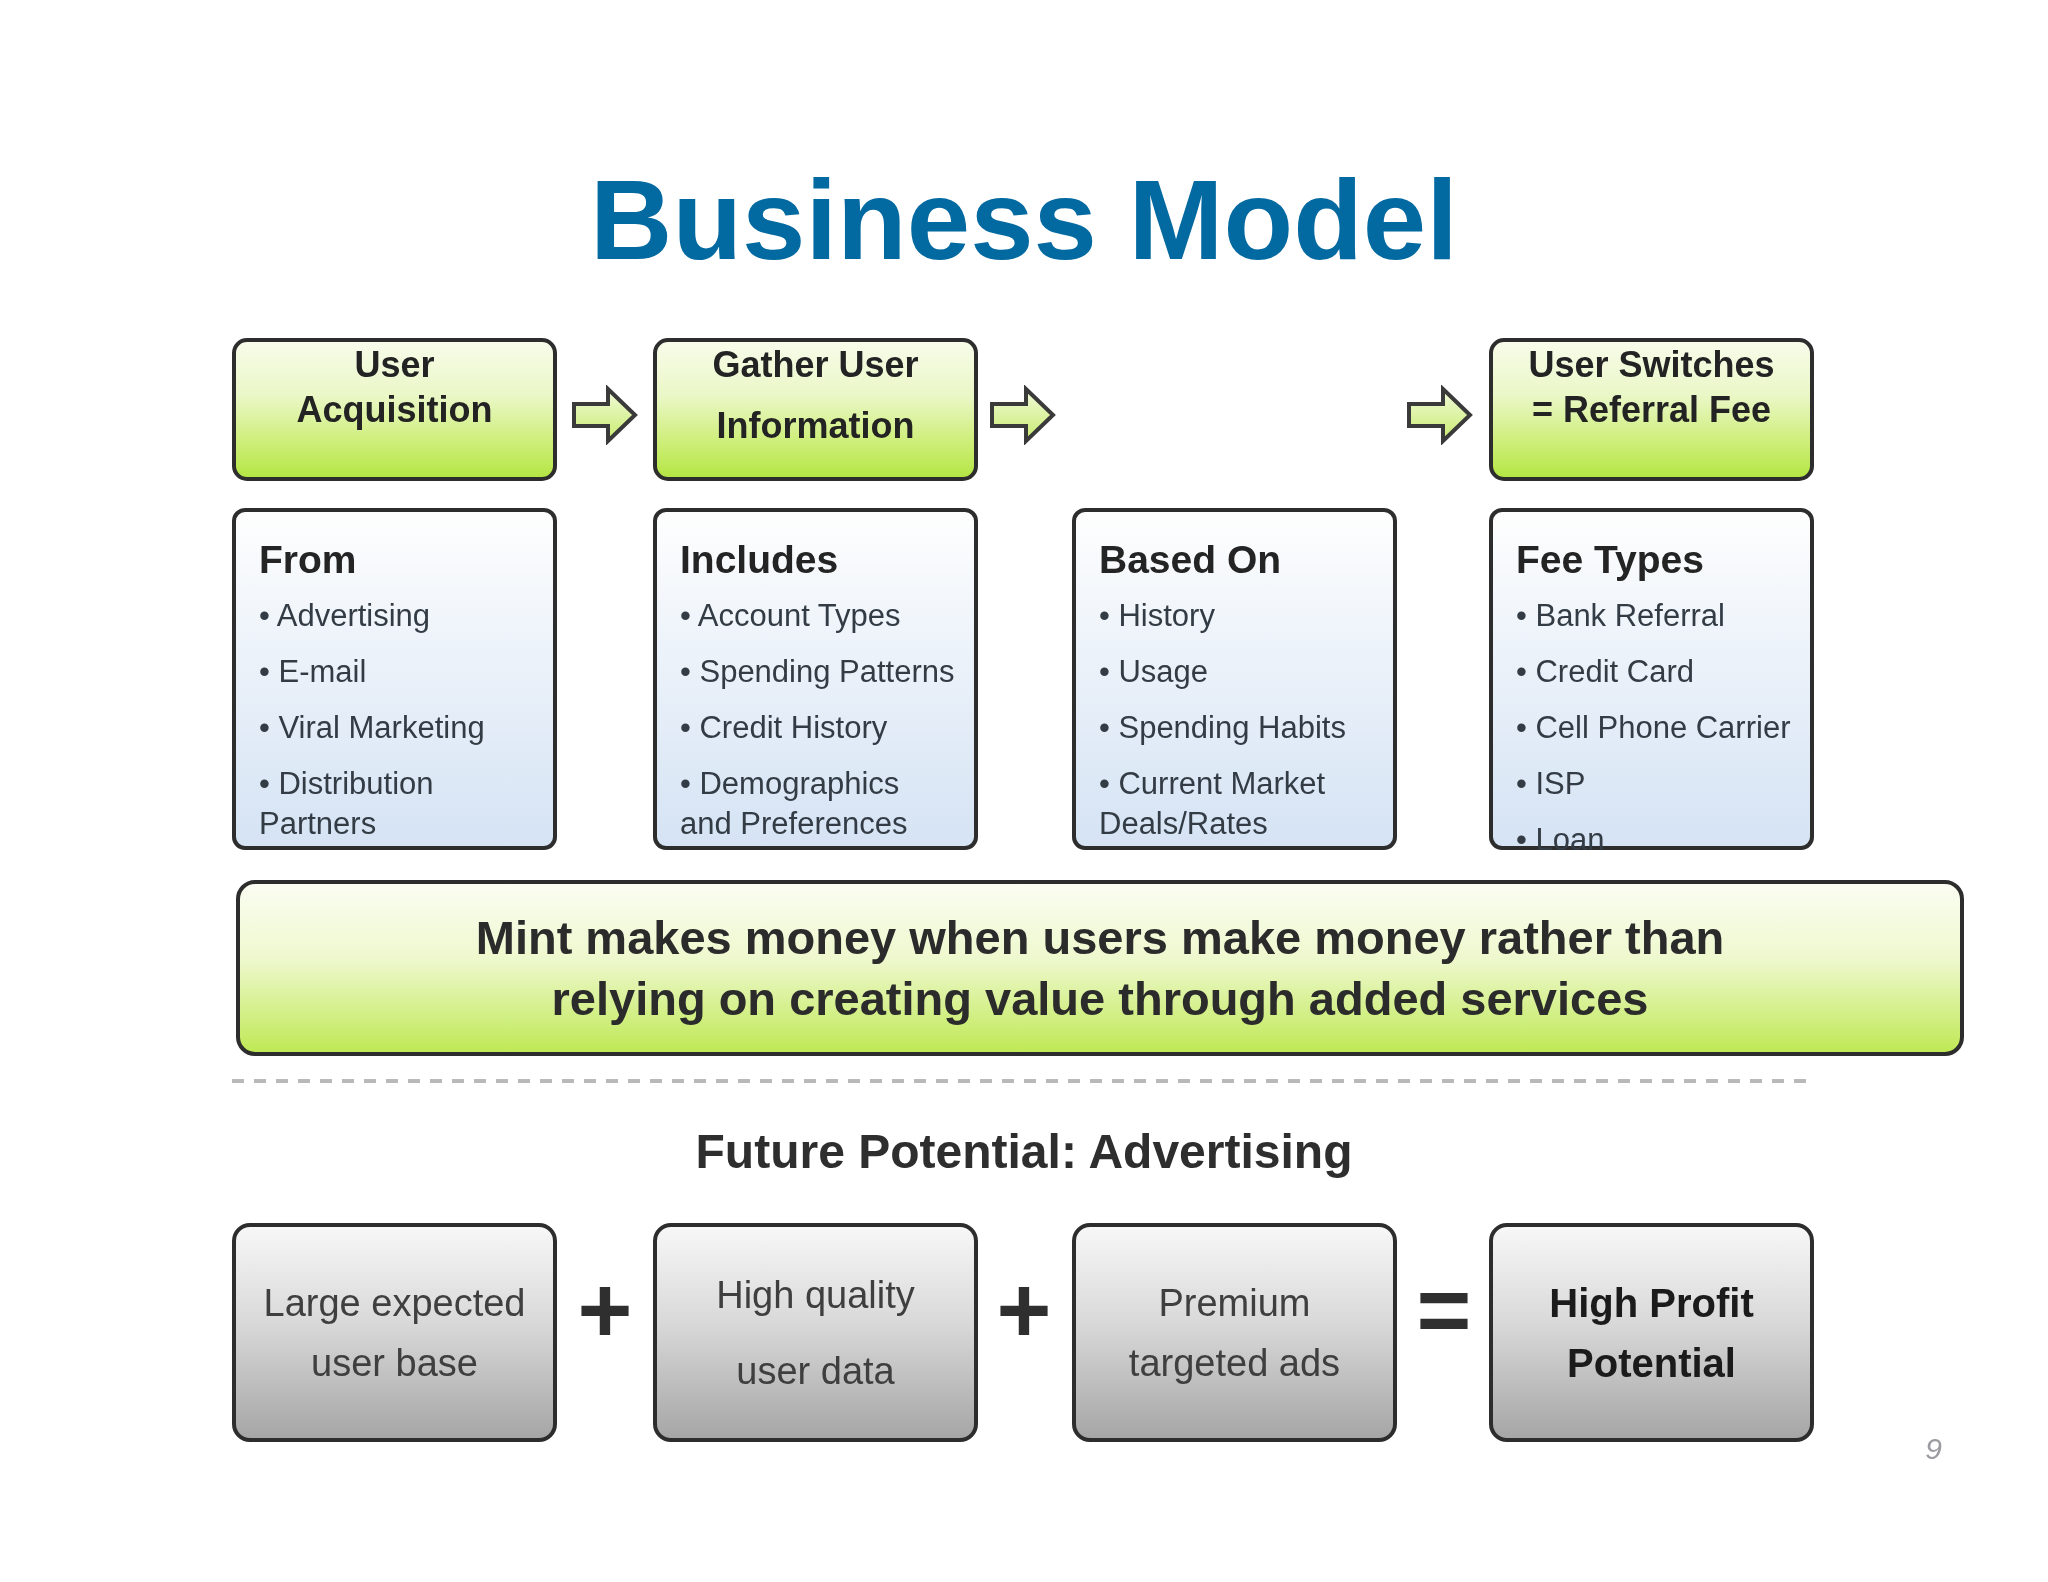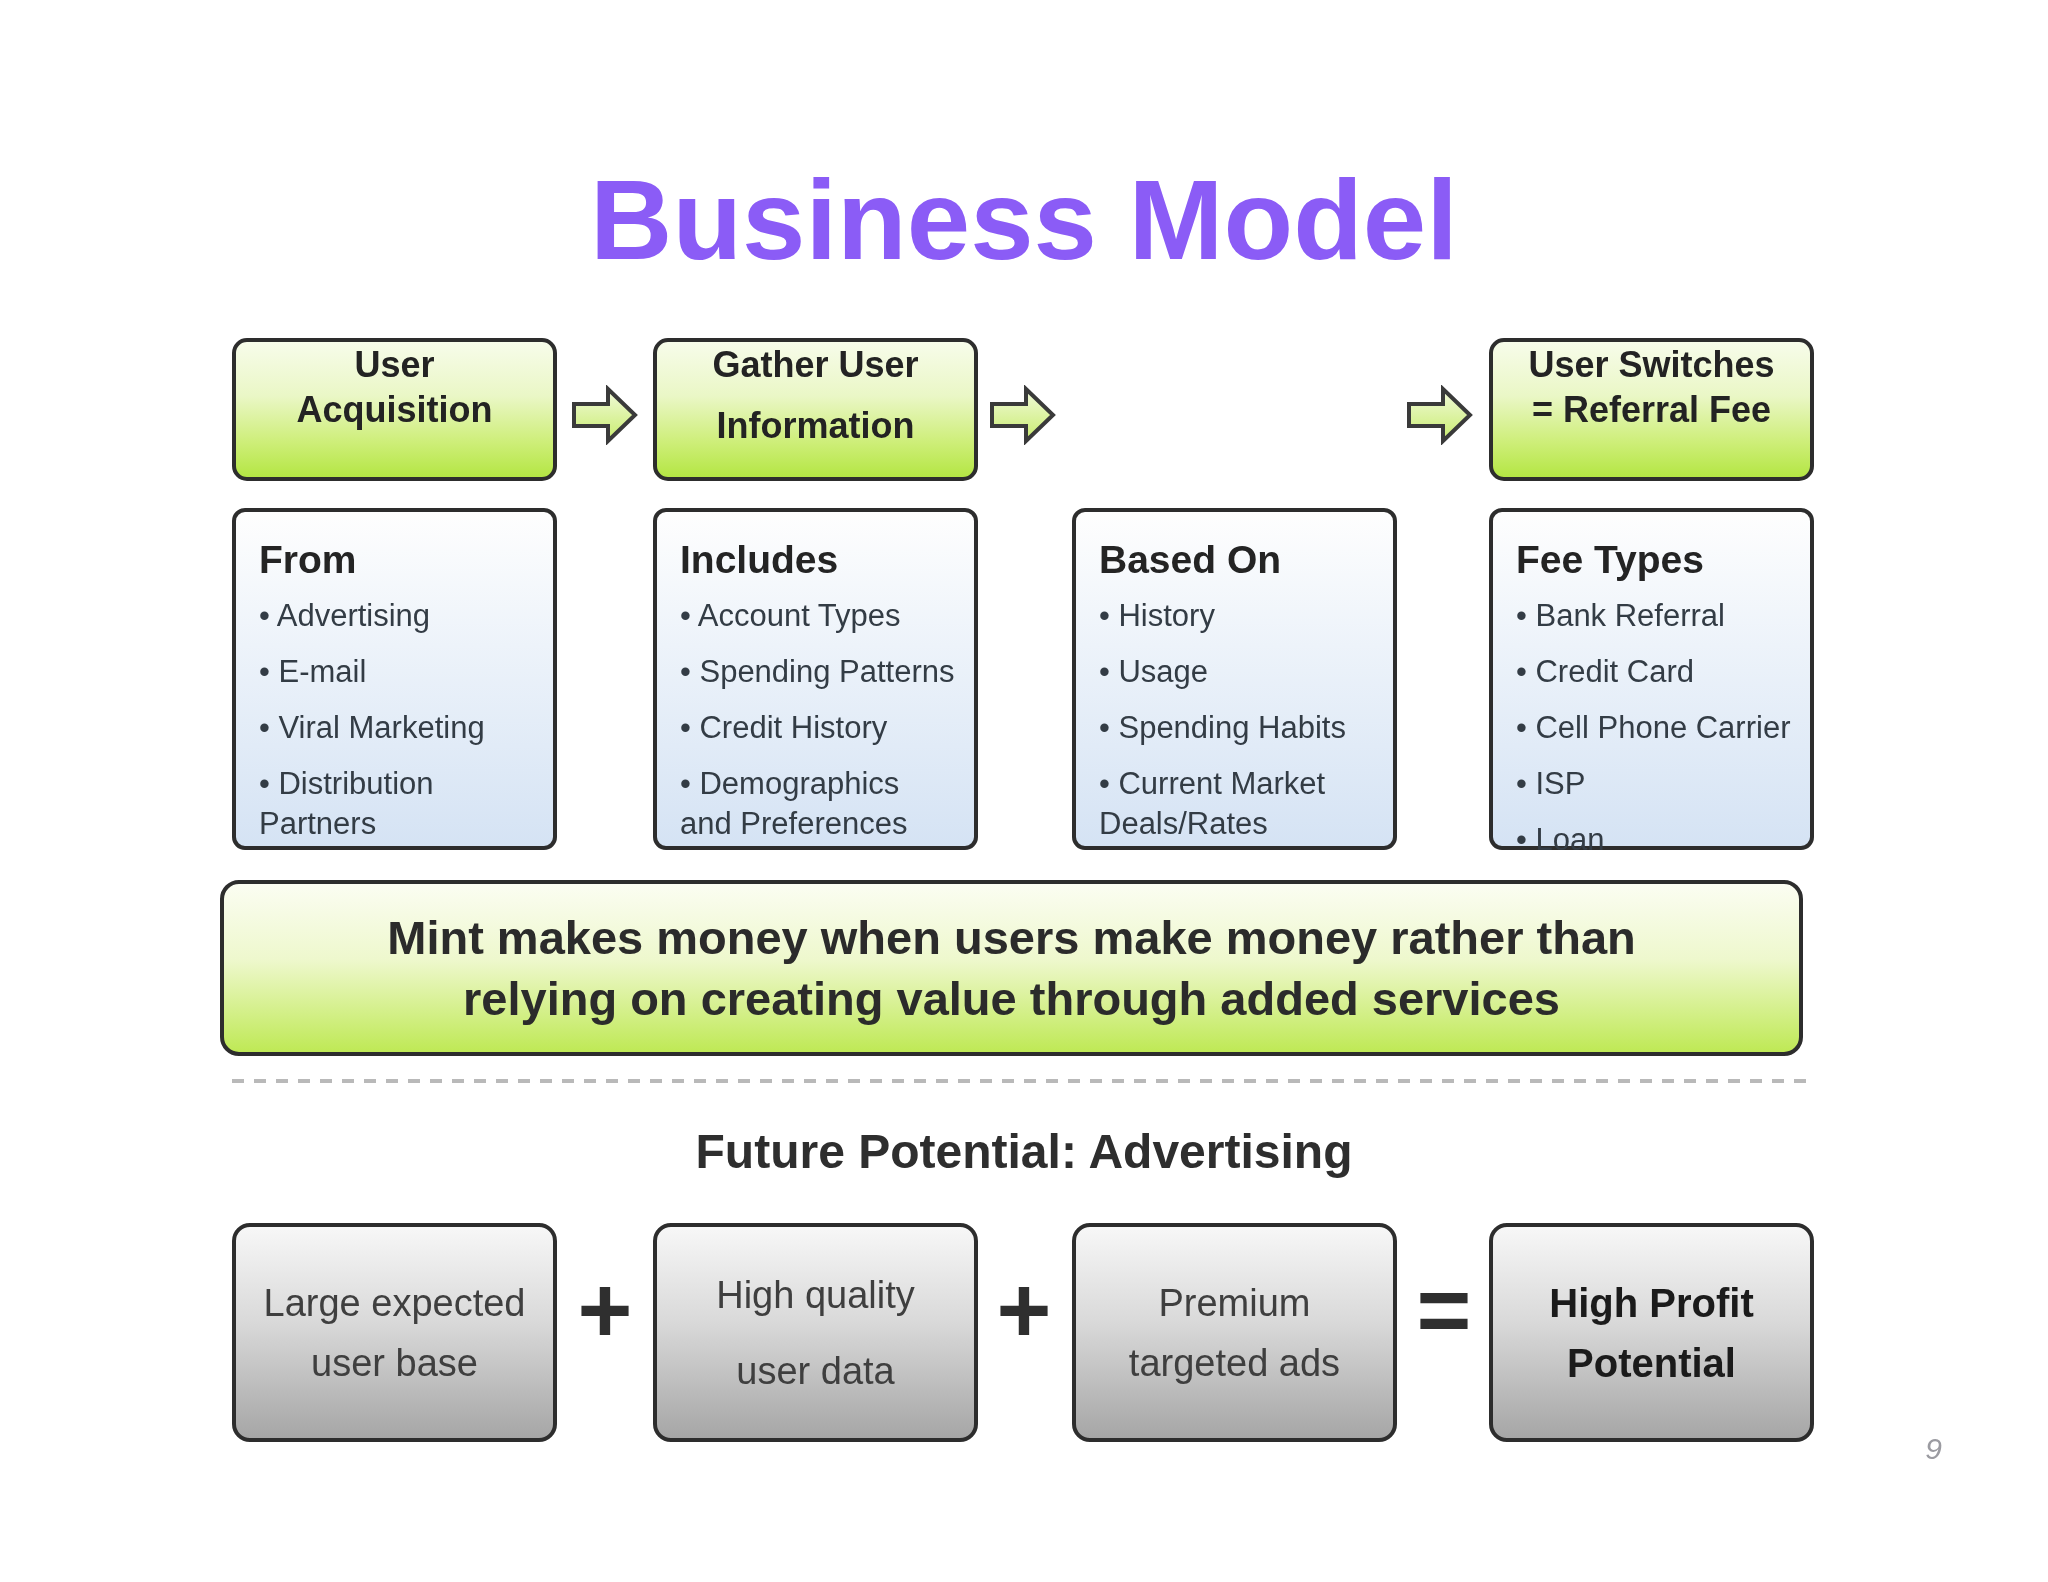--- a/index.html
+++ b/index.html
@@ -3,21 +3,21 @@
 <meta charset="utf-8">
 <style>
   html,body{margin:0;padding:0;background:#ffffff;}
   .slide{
     position:relative;width:2048px;height:1582px;background:#ffffff;overflow:hidden;
     font-family:"Liberation Sans", sans-serif;
   }
   
   .title{
     position:absolute;top:147px;left:0;width:100%;margin:0;
-    text-align:center;font-size:114px;line-height:145px;font-weight:bold;color:#8b5cf6;
+    text-align:center;font-size:114px;line-height:145px;font-weight:bold;color:#0369a1;
   }
   
   .col0{left:232px;} .col1{left:653px;gap:16px;} .col2{left:1072px;} .col3{left:1489px;}
   .w{width:325px;}
   
   .pbox{
     position:absolute;top:338px;height:143px;box-sizing:border-box;
     border:4px solid #2d2d2d;border-radius:15px;
     background:linear-gradient(180deg,#f7fcea 0%,#eaf7c6 40%,#cdee77 75%,#b4e644 100%);
     display:flex;flex-direction:column;align-items:center;justify-content:flex-start;
@@ -31,21 +31,21 @@
     border:4px solid #2d2d2d;border-radius:13px;
     background:linear-gradient(180deg,#fefefe 0%,#edf3fa 40%,#d5e3f4 100%);
     padding:24px 14px 0 23px;
   }
   .dbox .hd{font-size:39px;line-height:48px;font-weight:bold;color:#242424;margin:0 0 12px 0;}
   .dbox .it{font-size:31px;line-height:40px;color:#333c45;margin-top:16px;}
   .dbox .it.first{margin-top:0;}
   .dbox .it.wrap{margin-top:0;}
   
   .banner{
-    position:absolute;left:220px;top:880px;width:1583px;height:176px;box-sizing:border-box;
+    position:absolute;left:236px;top:880px;width:1728px;height:176px;box-sizing:border-box;
     border:4px solid #2d2d2d;border-radius:19px;
     background:linear-gradient(180deg,#fbfdf2 0%,#eef8cd 45%,#bfe955 100%);
     display:flex;flex-direction:column;align-items:center;justify-content:center;
   }
   .banner .ln{font-size:47px;line-height:61px;font-weight:bold;color:#2b2b2b;text-align:center;}
   
   .dash{
     position:absolute;left:232px;top:1079px;width:1584px;height:4px;
     background:repeating-linear-gradient(to right,#b9b9b9 0 12px,transparent 12px 22px);
   }

